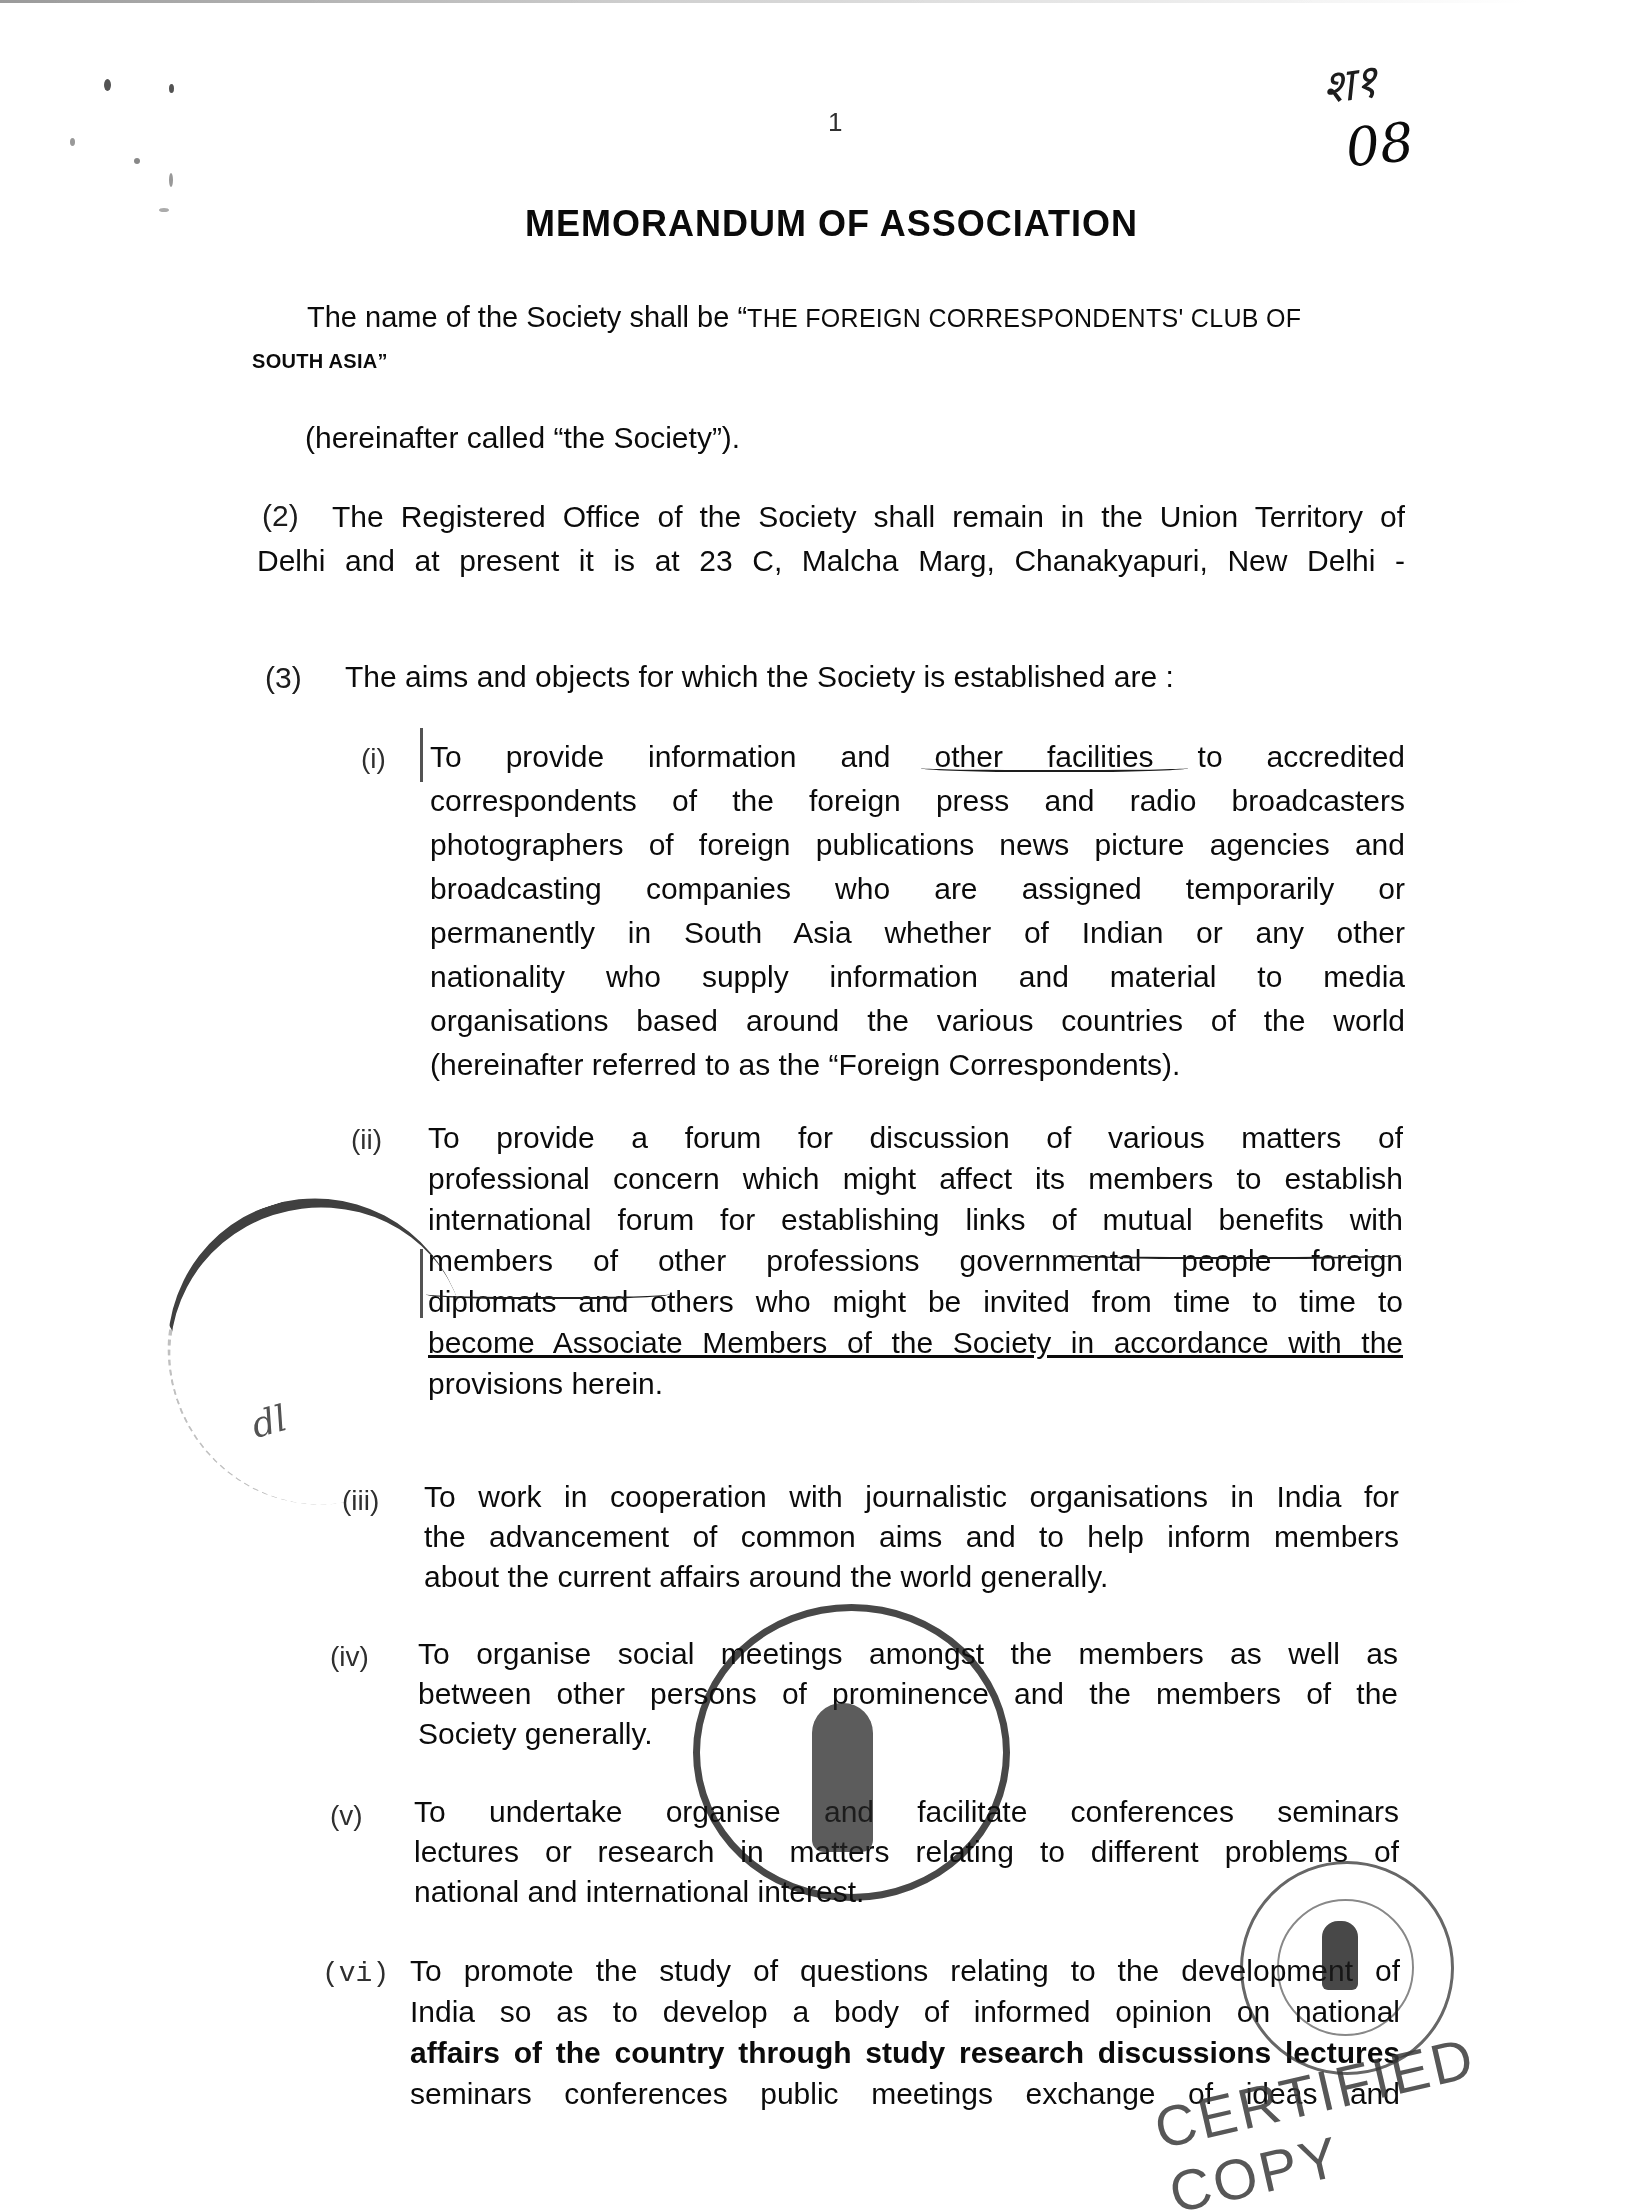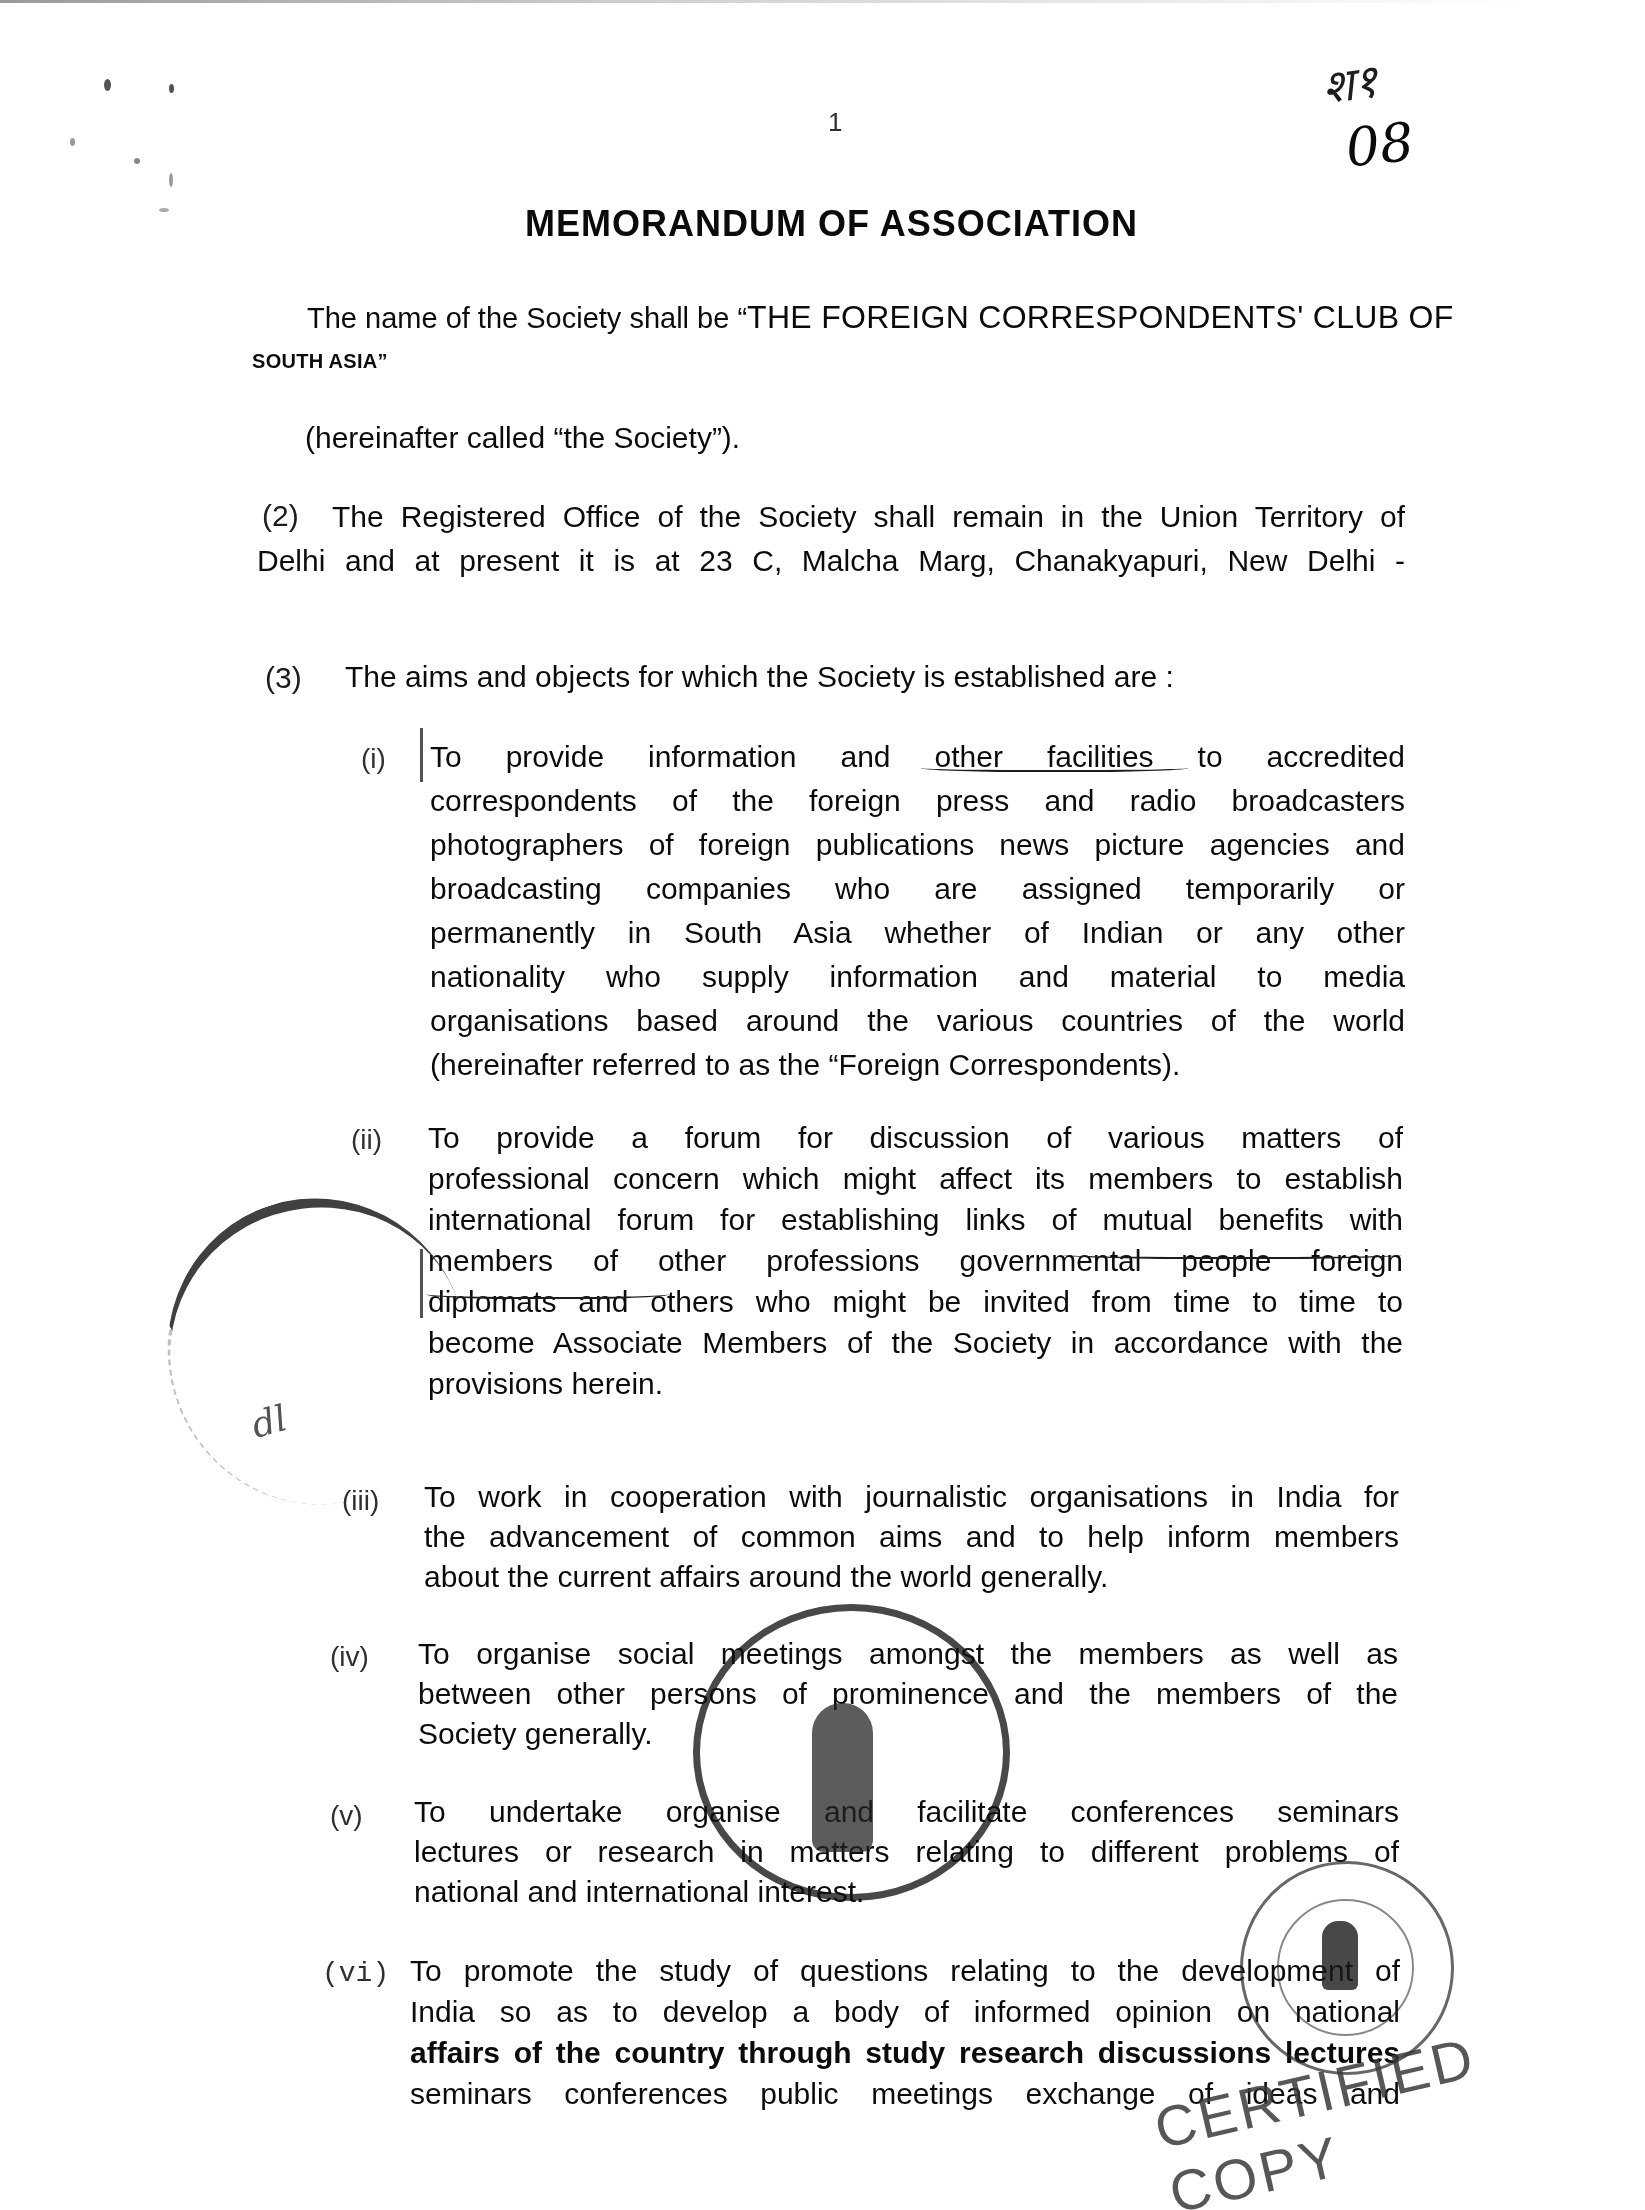--- a/index.html
+++ b/index.html
@@ -16,21 +16,21 @@
       font-size: 46px; font-style: italic; color: #222; transform: rotate(-8deg); }
     .hand2 { position: absolute; left: 1346px; top: 114px; font-family: "DejaVu Serif", serif;
       font-size: 53px; font-style: italic; color: #111; transform: rotate(-6deg); }
     .title { position: absolute; left: 0; right: 0; top: 203px; text-align: center;
       font-weight: bold; font-size: 36px; letter-spacing: 1px; padding-left: 18px; }
     .txt { position: absolute; font-size: 30px; line-height: 44px; }
     .para-label { position: absolute; font-size: 30px; color: #222; }
     .item-label { position: absolute; font-size: 28px; color: #333; }
     .line { display: block; white-space: nowrap; }
     .jline { display: block; text-align: justify; text-align-last: justify; white-space: normal; height: 44px; overflow: hidden; }
-    .small-caps { font-size: 32px; letter-spacing: 0.3px; }
+    .small-caps { font-size: 25px; letter-spacing: 0.3px; }
     .underline-mark { position: absolute; border-bottom: 2.5px solid #222; border-radius: 40%; }
     .margin-bar { position: absolute; width: 3px; background: #555; }
     
     .stamp-emblem { position: absolute; left: 693px; top: 1604px; width: 317px; height: 297px;
       border-radius: 50%; border: 7px solid rgba(20,20,20,0.85); box-sizing: border-box;
       clip-path: inset(0 0 0 0); opacity: 0.9; }
     .emblem-core { position: absolute; left: 812px; top: 1703px; width: 61px; height: 149px;
       background: rgba(40,40,40,0.75); border-radius: 30px 30px 12px 12px; }
     .stamp-left { position: absolute; left: 168px; top: 1198px; width: 297px; height: 297px;
       border-radius: 50%; border-top: 10px solid rgba(20,20,20,0.8); border-left: 2px dashed rgba(0,0,0,0.25);
@@ -106,21 +106,21 @@
   </div>
   <div class="underline-mark" style="left:921px; top:762px; width:267px; height:8px;"></div>
 
   <div class="item-label" style="left:351px; top:1124px;">(ii)</div>
   <div class="txt" style="left:428px; top:1117px; width:975px; line-height:41px;">
     <span class="jline" style="height:41px;">To provide a forum for discussion of various matters of</span>
     <span class="jline" style="height:41px;">professional concern which might affect its members to establish</span>
     <span class="jline" style="height:41px;">international forum for establishing links of mutual benefits with</span>
     <span class="jline" style="height:41px;">members of other professions governmental people foreign</span>
     <span class="jline" style="height:41px;">diplomats and others who might be invited from time to time to</span>
-    <span class="jline" style="height:41px;">become Associate Members of the Society in accordance with the</span>
+    <span class="jline" style="height:41px;text-decoration:underline;">become Associate Members of the Society in accordance with the</span>
     <span class="line">provisions herein.</span>
   </div>
   <div class="underline-mark" style="left:1064px; top:1249px; width:337px; height:8px;"></div>
   <div class="underline-mark" style="left:426px; top:1287px; width:243px; height:10px;"></div>
   <div class="margin-bar" style="left:420px; top:1249px; height:69px;"></div>
 
   <div class="item-label" style="left:342px; top:1485px;">(iii)</div>
   <div class="txt" style="left:424px; top:1477px; width:975px; line-height:40px;">
     <span class="jline" style="height:40px;">To work in cooperation with journalistic organisations in India for</span>
     <span class="jline" style="height:40px;">the advancement of common aims and to help inform members</span>

